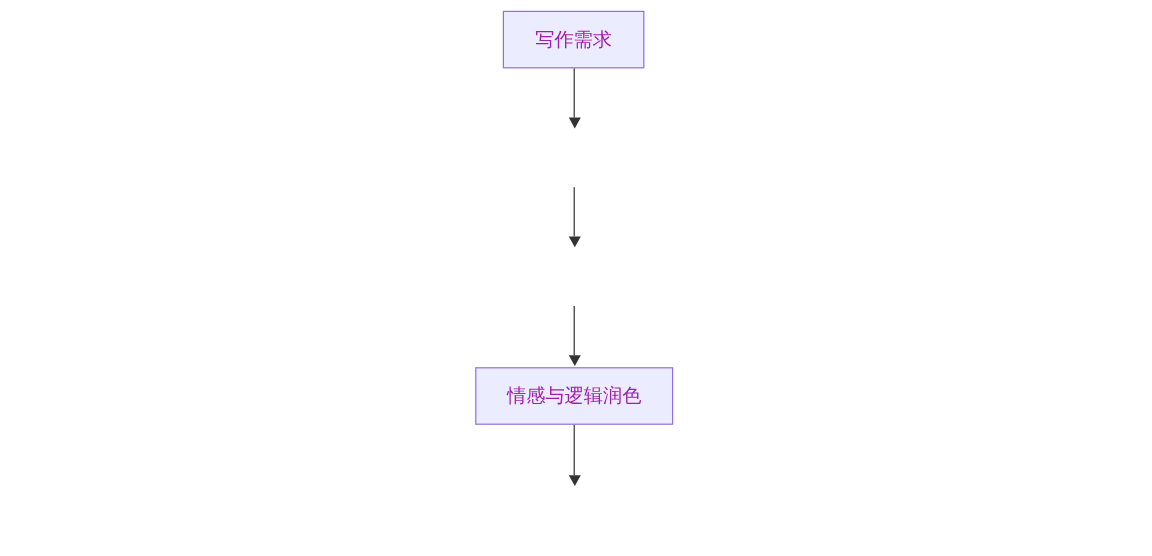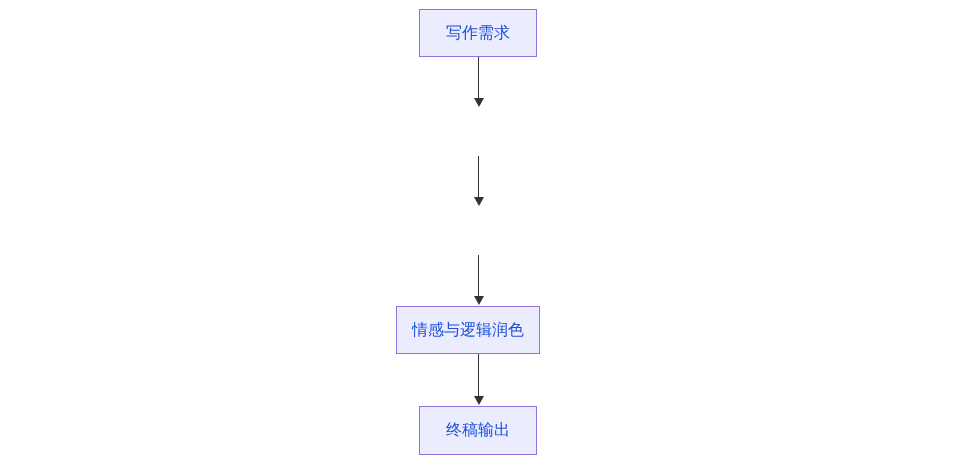--- a/index.html
+++ b/index.html
@@ -13,32 +13,32 @@
     height: 463px;
     background: #ffffff;
     font-family: "Liberation Sans", "DejaVu Sans", sans-serif;
     overflow: hidden;
   }
   .node {
     position: absolute;
     box-sizing: border-box;
     background: #ECECFF;
     border: 1px solid #9370DB;
-    color: #1d4ed8;
+    color: #a21caf;
     font-size: 16px;
     display: flex;
     align-items: center;
     justify-content: center;
     text-align: center;
     white-space: nowrap;
   }
   .node-1 { left: 419px; top: 9px;   width: 118px; height: 48px; }
   .node-2 { left: 412px; top: 108px; width: 132px; height: 48px; }
   .node-3 { left: 404px; top: 207px; width: 150px; height: 48px; }
-  .node-4 { left: 396px; top: 306px; width: 144px; height: 48px; }
+  .node-4 { left: 396px; top: 306px; width: 165px; height: 48px; }
   .node-5 { left: 419px; top: 406px; width: 118px; height: 49px; }
 
   .connector {
     position: absolute;
     left: 473px;            
     width: 11px;
     display: flex;
     flex-direction: column;
     align-items: center;
   }
@@ -83,15 +83,14 @@
     <div class="arrowhead"></div>
   </div>
 
   <div class="node node-4">情感与逻辑润色</div>
 
   <div class="connector edge-4">
     <div class="line"></div>
     <div class="arrowhead"></div>
   </div>
 
-  <div class="node node-5">终稿输出</div>
 
 </div>
 
 </body></html>

